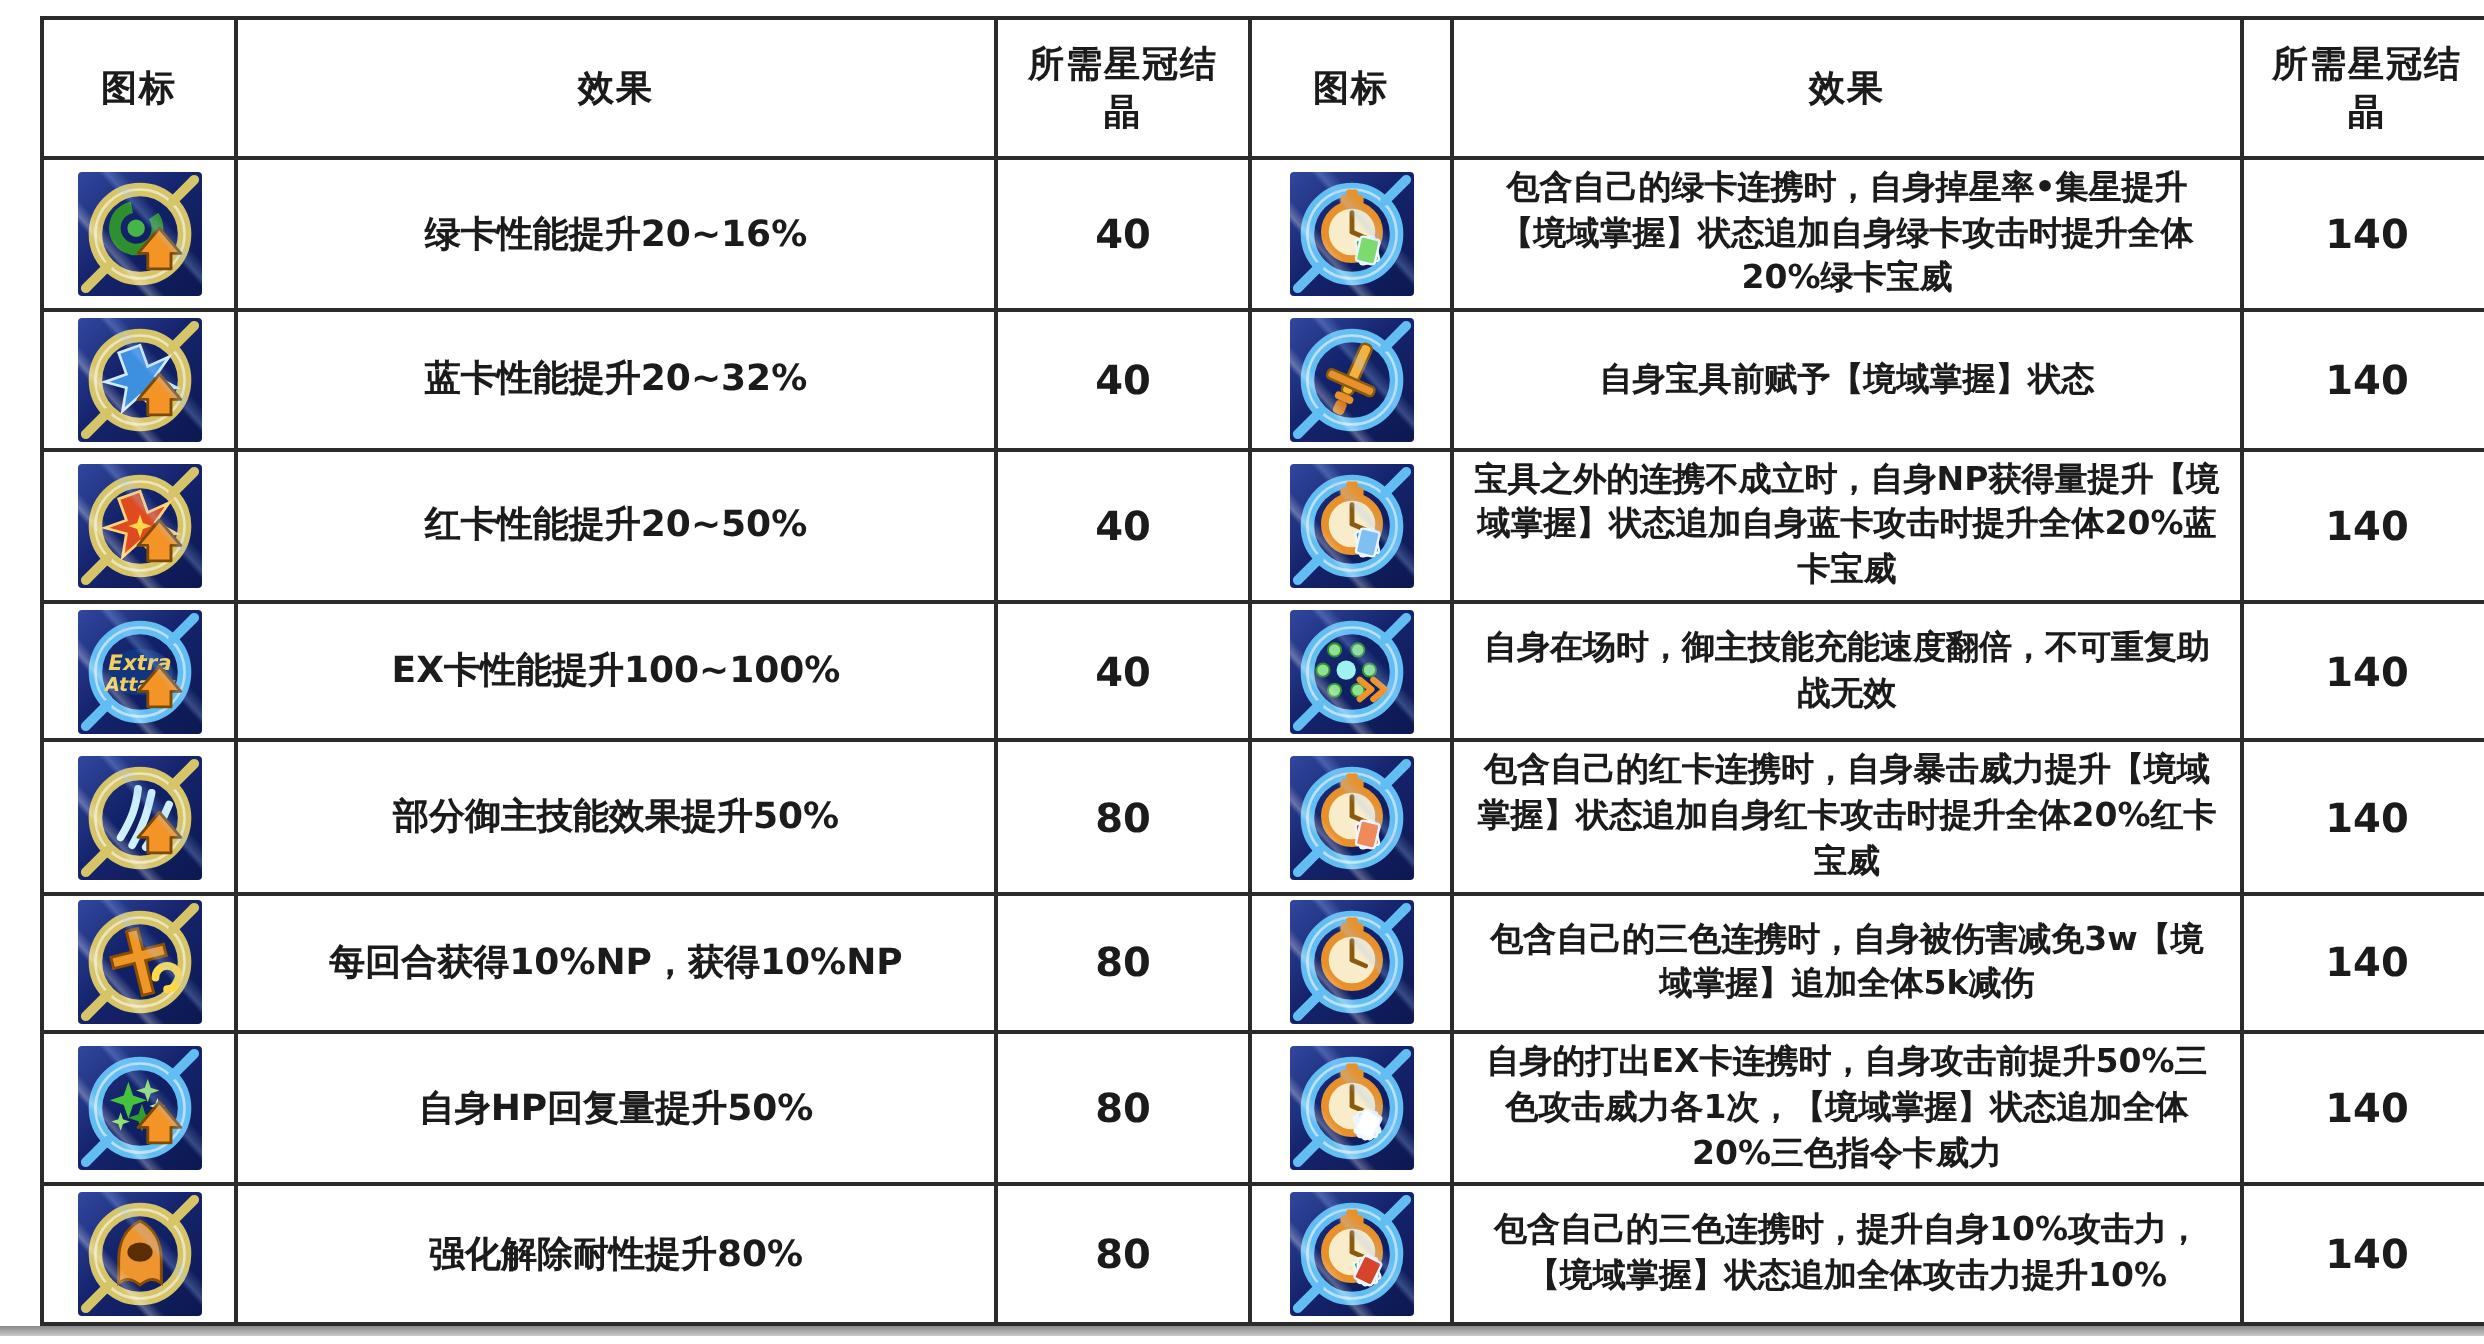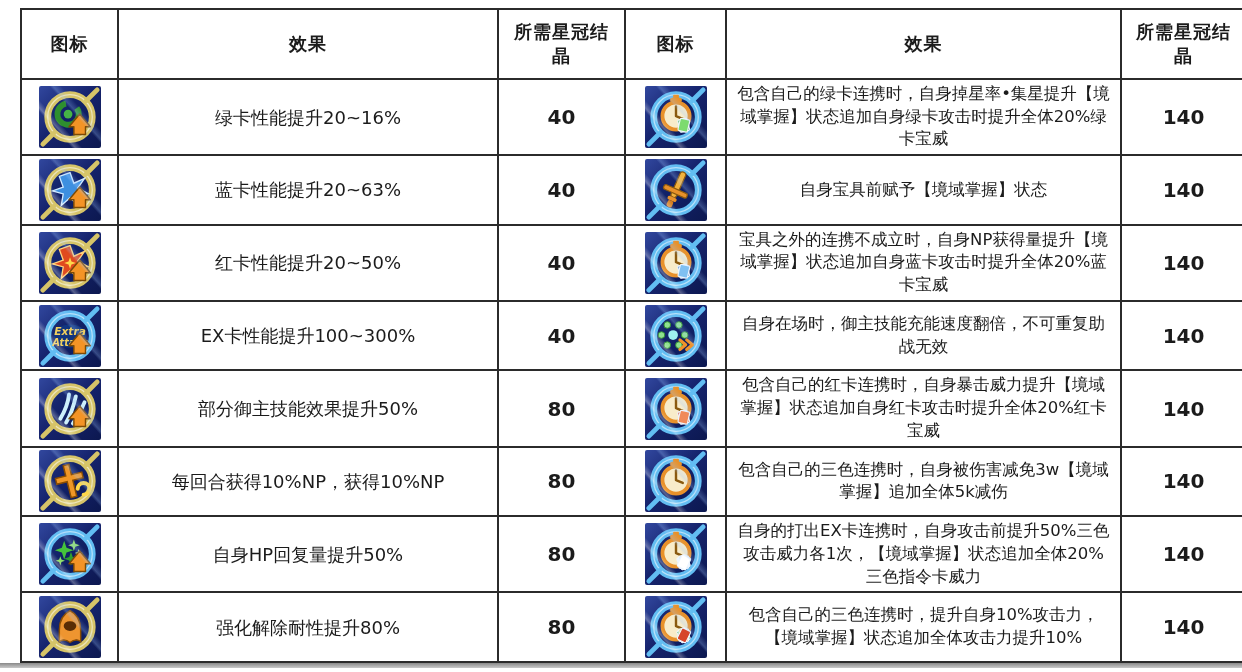--- a/index.html
+++ b/index.html
@@ -11,21 +11,21 @@
   table.effects{
     border-collapse:collapse;table-layout:fixed;
     margin:8px 0 0 20px;width:1225px;height:655px;
   }
   th,td{
     border:2px solid #2b2b2b;text-align:center;vertical-align:middle;
     padding:2px 8px;box-sizing:border-box;color:#1b1b1b;background:#fff;
   }
   thead tr{height:70px;}
   th{font-size:18px;font-weight:bold;letter-spacing:1px;}
-  td.effect-cell{font-weight:normal;}
+  td.effect-cell{font-weight:bold;}
   td.effect-left{font-size:18px;line-height:1.5;}
   td.effect-right{font-size:16.5px;line-height:1.38;padding:2px 10px;}
   td.cost-cell{font-size:20px;font-weight:bold;}
   td.icon-cell{padding:2px;}
   .tile{
     width:62px;height:62px;margin:0 auto;position:relative;overflow:hidden;border-radius:2px;
     background:linear-gradient(135deg,#31479e 0%,#16246e 45%,#0c1850 100%);
   }
   .tile::before{
     content:"";position:absolute;inset:0;z-index:2;pointer-events:none;
@@ -105,21 +105,21 @@
             <svg viewBox="0 0 64 64" width="62" height="62" xmlns="http://www.w3.org/2000/svg">
               <circle cx="32" cy="32" r="25" fill="#0d1f5e" opacity=".4"></circle>
  <circle cx="32" cy="32" r="23" fill="none" stroke="#d6c468" stroke-width="7"></circle>
  <circle cx="32" cy="32" r="23" fill="none" stroke="#ffffff" stroke-width="1.3" opacity=".55"></circle>
  <path d="M49 15 L60 4 M15 49 L4 60" stroke="#d6c468" stroke-width="5" stroke-linecap="round"></path>
               <path d="M32 14 L36 25 L47 20 L40 30 L51 36 L39 37 L42 49 L32 40 L23 48 L25 36 L14 33 L25 29 L21 18 Z" fill="#3d8fe0" stroke="#cfe9ff" stroke-width="1.4"></path>
               <path d="M36 50 L48 50 L48 42 L53 42 L42 29 L31 42 L36 42 Z" fill="#f49426" stroke="#7d4a05" stroke-width="1.5" stroke-linejoin="round"></path>
             </svg>
           </div>
         </td>
-        <td class="effect-cell effect-left">蓝卡性能提升20~63%</td>
+        <td class="effect-cell effect-left">蓝卡性能提升20~32%</td>
         <td class="cost-cell">40</td>
         <td class="icon-cell">
           <div class="tile">
             <svg viewBox="0 0 64 64" width="62" height="62" xmlns="http://www.w3.org/2000/svg">
               <circle cx="32" cy="32" r="25" fill="#0d1f5e" opacity=".4"></circle>
  <circle cx="32" cy="32" r="23" fill="none" stroke="#62bdf2" stroke-width="7"></circle>
  <circle cx="32" cy="32" r="23" fill="none" stroke="#ffffff" stroke-width="1.3" opacity=".55"></circle>
  <path d="M49 15 L60 4 M15 49 L4 60" stroke="#62bdf2" stroke-width="5" stroke-linecap="round"></path>
               <g transform="rotate(24 32 32)">
      <rect x="29" y="12" width="6" height="28" rx="2.5" fill="#f2b23c" stroke="#8a5a10" stroke-width="1.3"></rect>
@@ -178,21 +178,21 @@
  <circle cx="32" cy="32" r="23" fill="none" stroke="#62bdf2" stroke-width="7"></circle>
  <circle cx="32" cy="32" r="23" fill="none" stroke="#ffffff" stroke-width="1.3" opacity=".55"></circle>
  <path d="M49 15 L60 4 M15 49 L4 60" stroke="#62bdf2" stroke-width="5" stroke-linecap="round"></path>
               <ellipse cx="32" cy="32" rx="17" ry="12" fill="#11357f"></ellipse>
     <text x="32" y="31" font-size="11" font-style="italic" font-weight="bold" fill="#f2cf5e" text-anchor="middle">Extra</text>
     <text x="32" y="42" font-size="10" font-style="italic" font-weight="bold" fill="#f2cf5e" text-anchor="middle">Attack</text>
               <path d="M36 50 L48 50 L48 42 L53 42 L42 29 L31 42 L36 42 Z" fill="#f49426" stroke="#7d4a05" stroke-width="1.5" stroke-linejoin="round"></path>
             </svg>
           </div>
         </td>
-        <td class="effect-cell effect-left">EX卡性能提升100~300%</td>
+        <td class="effect-cell effect-left">EX卡性能提升100~100%</td>
         <td class="cost-cell">40</td>
         <td class="icon-cell">
           <div class="tile">
             <svg viewBox="0 0 64 64" width="62" height="62" xmlns="http://www.w3.org/2000/svg">
               <circle cx="32" cy="32" r="25" fill="#0d1f5e" opacity=".4"></circle>
  <circle cx="32" cy="32" r="23" fill="none" stroke="#62bdf2" stroke-width="7"></circle>
  <circle cx="32" cy="32" r="23" fill="none" stroke="#ffffff" stroke-width="1.3" opacity=".55"></circle>
  <path d="M49 15 L60 4 M15 49 L4 60" stroke="#62bdf2" stroke-width="5" stroke-linecap="round"></path>
               <circle cx="29" cy="31" r="5" fill="#9ff2ef"></circle>
               <circle cx="41" cy="31" r="3.4" fill="#8fe08f" stroke="#2f8f2f" stroke-width="1"></circle>

